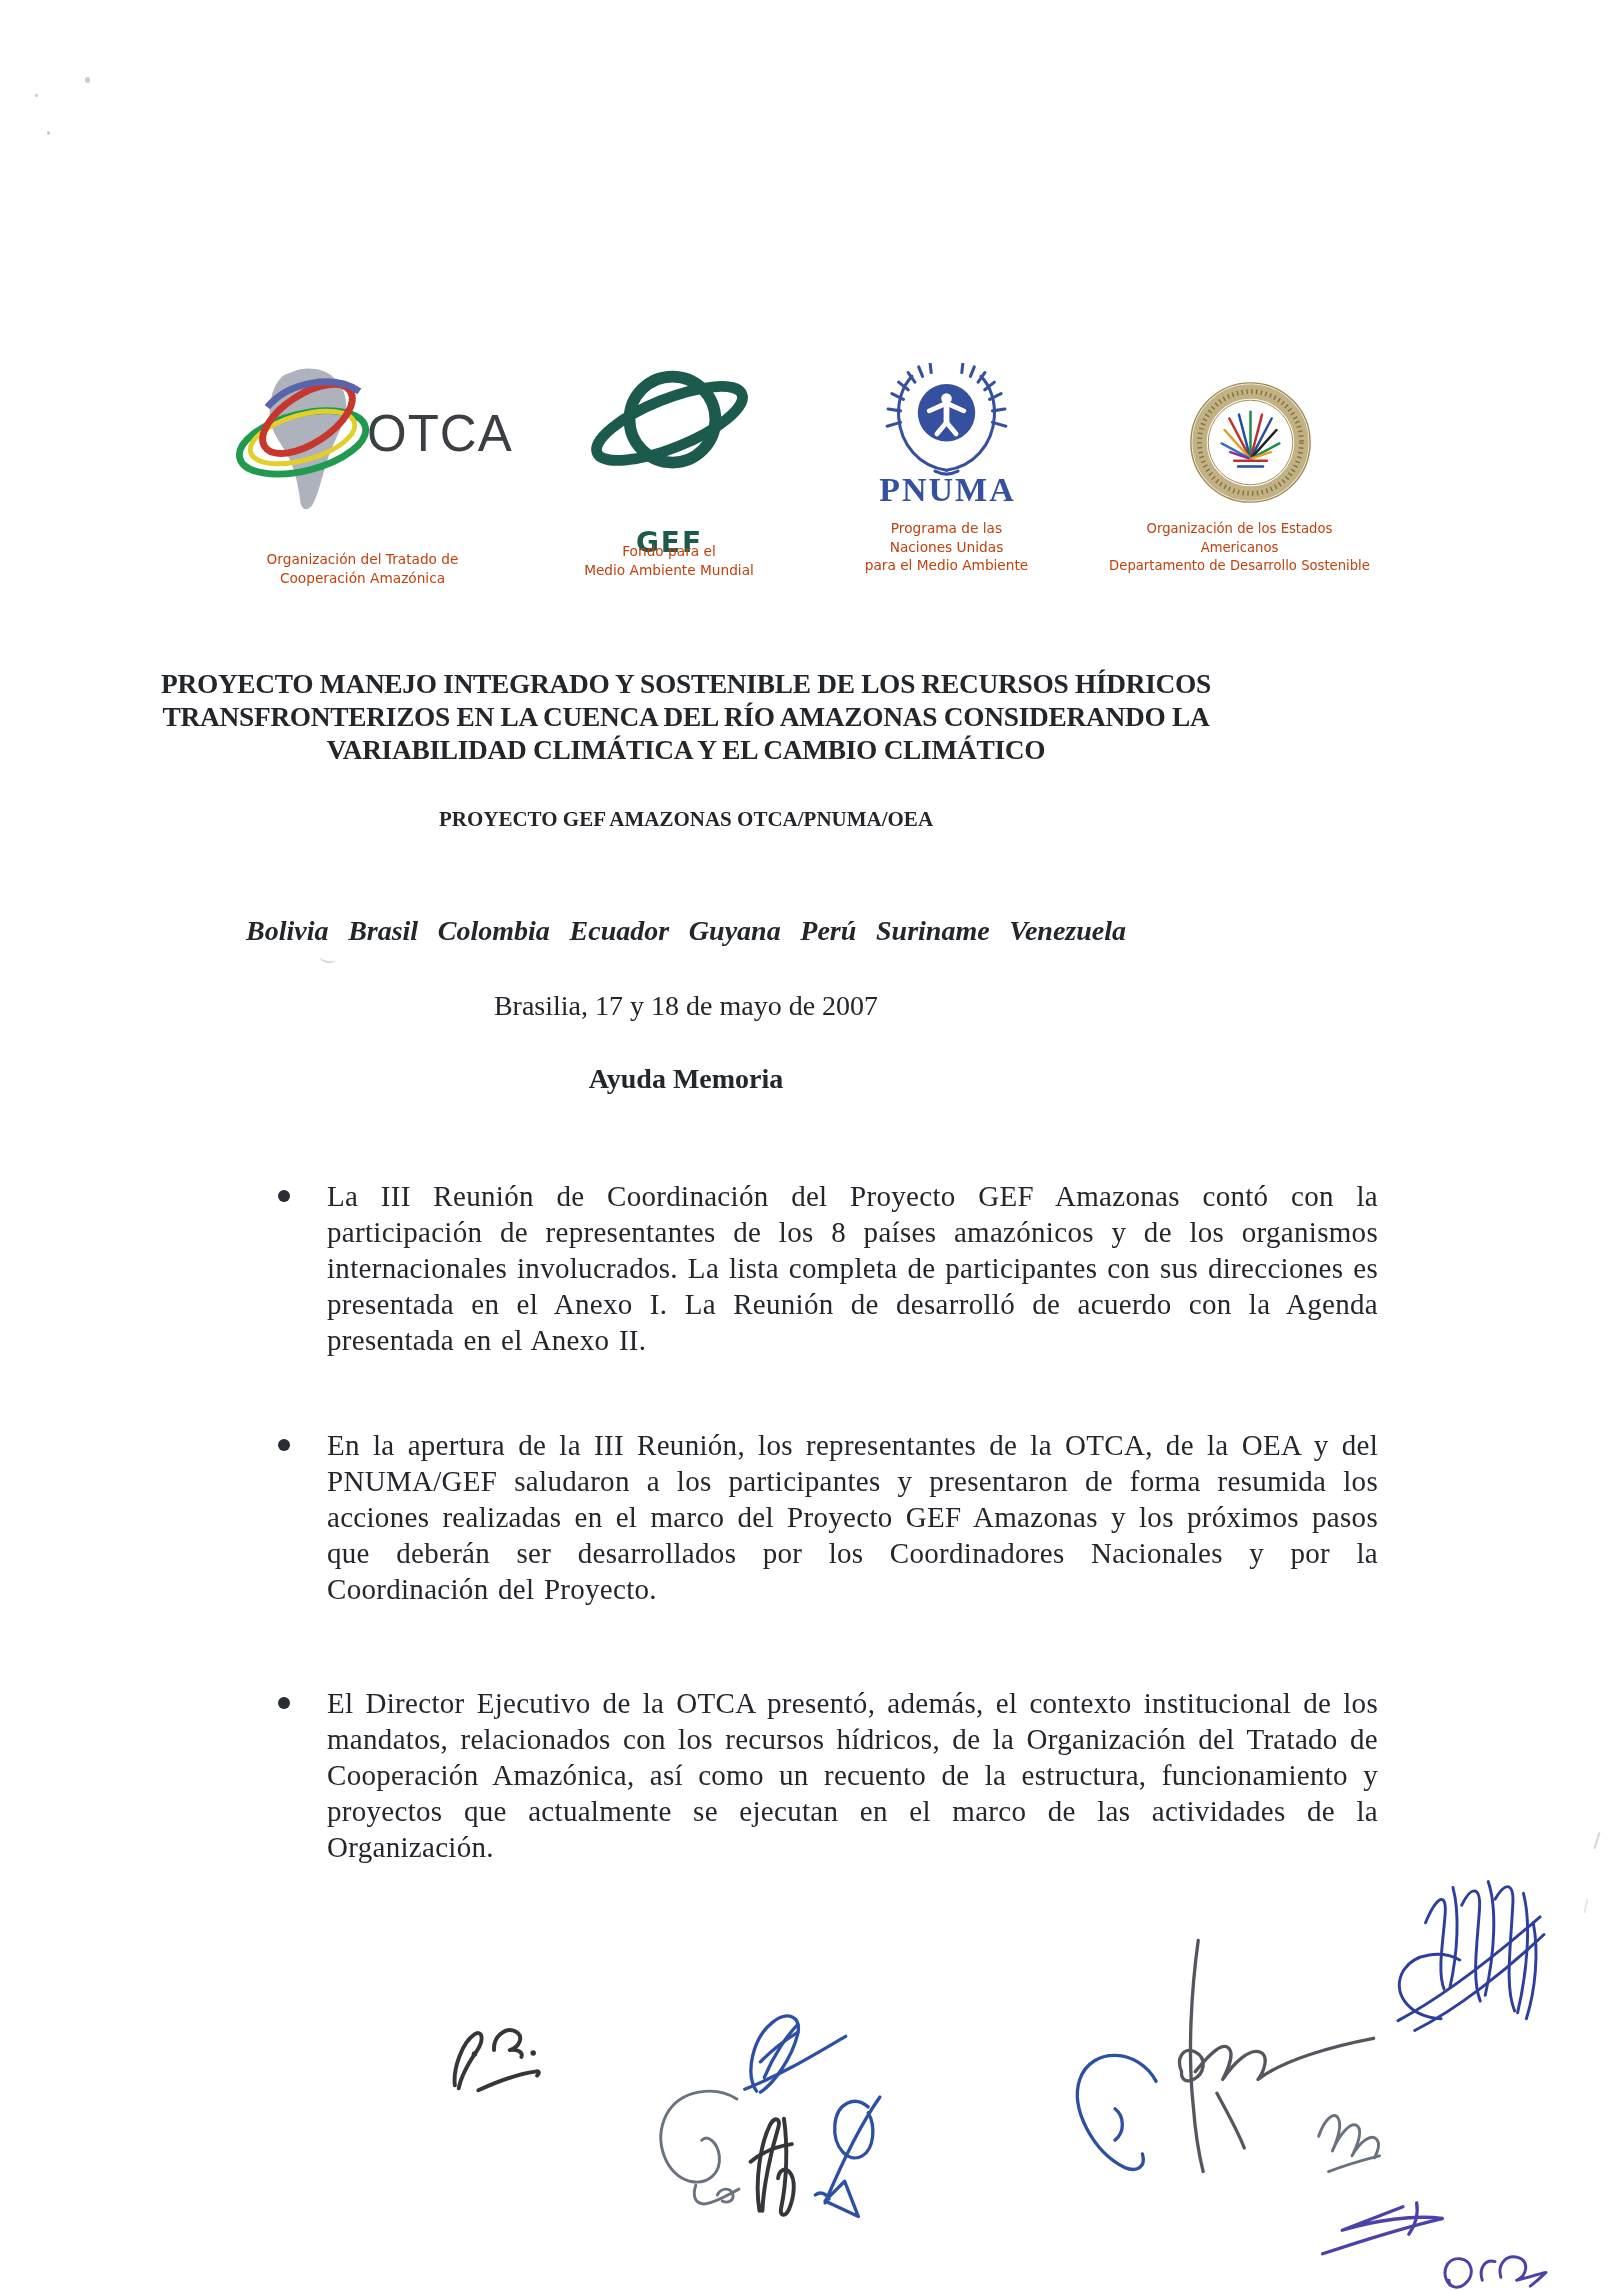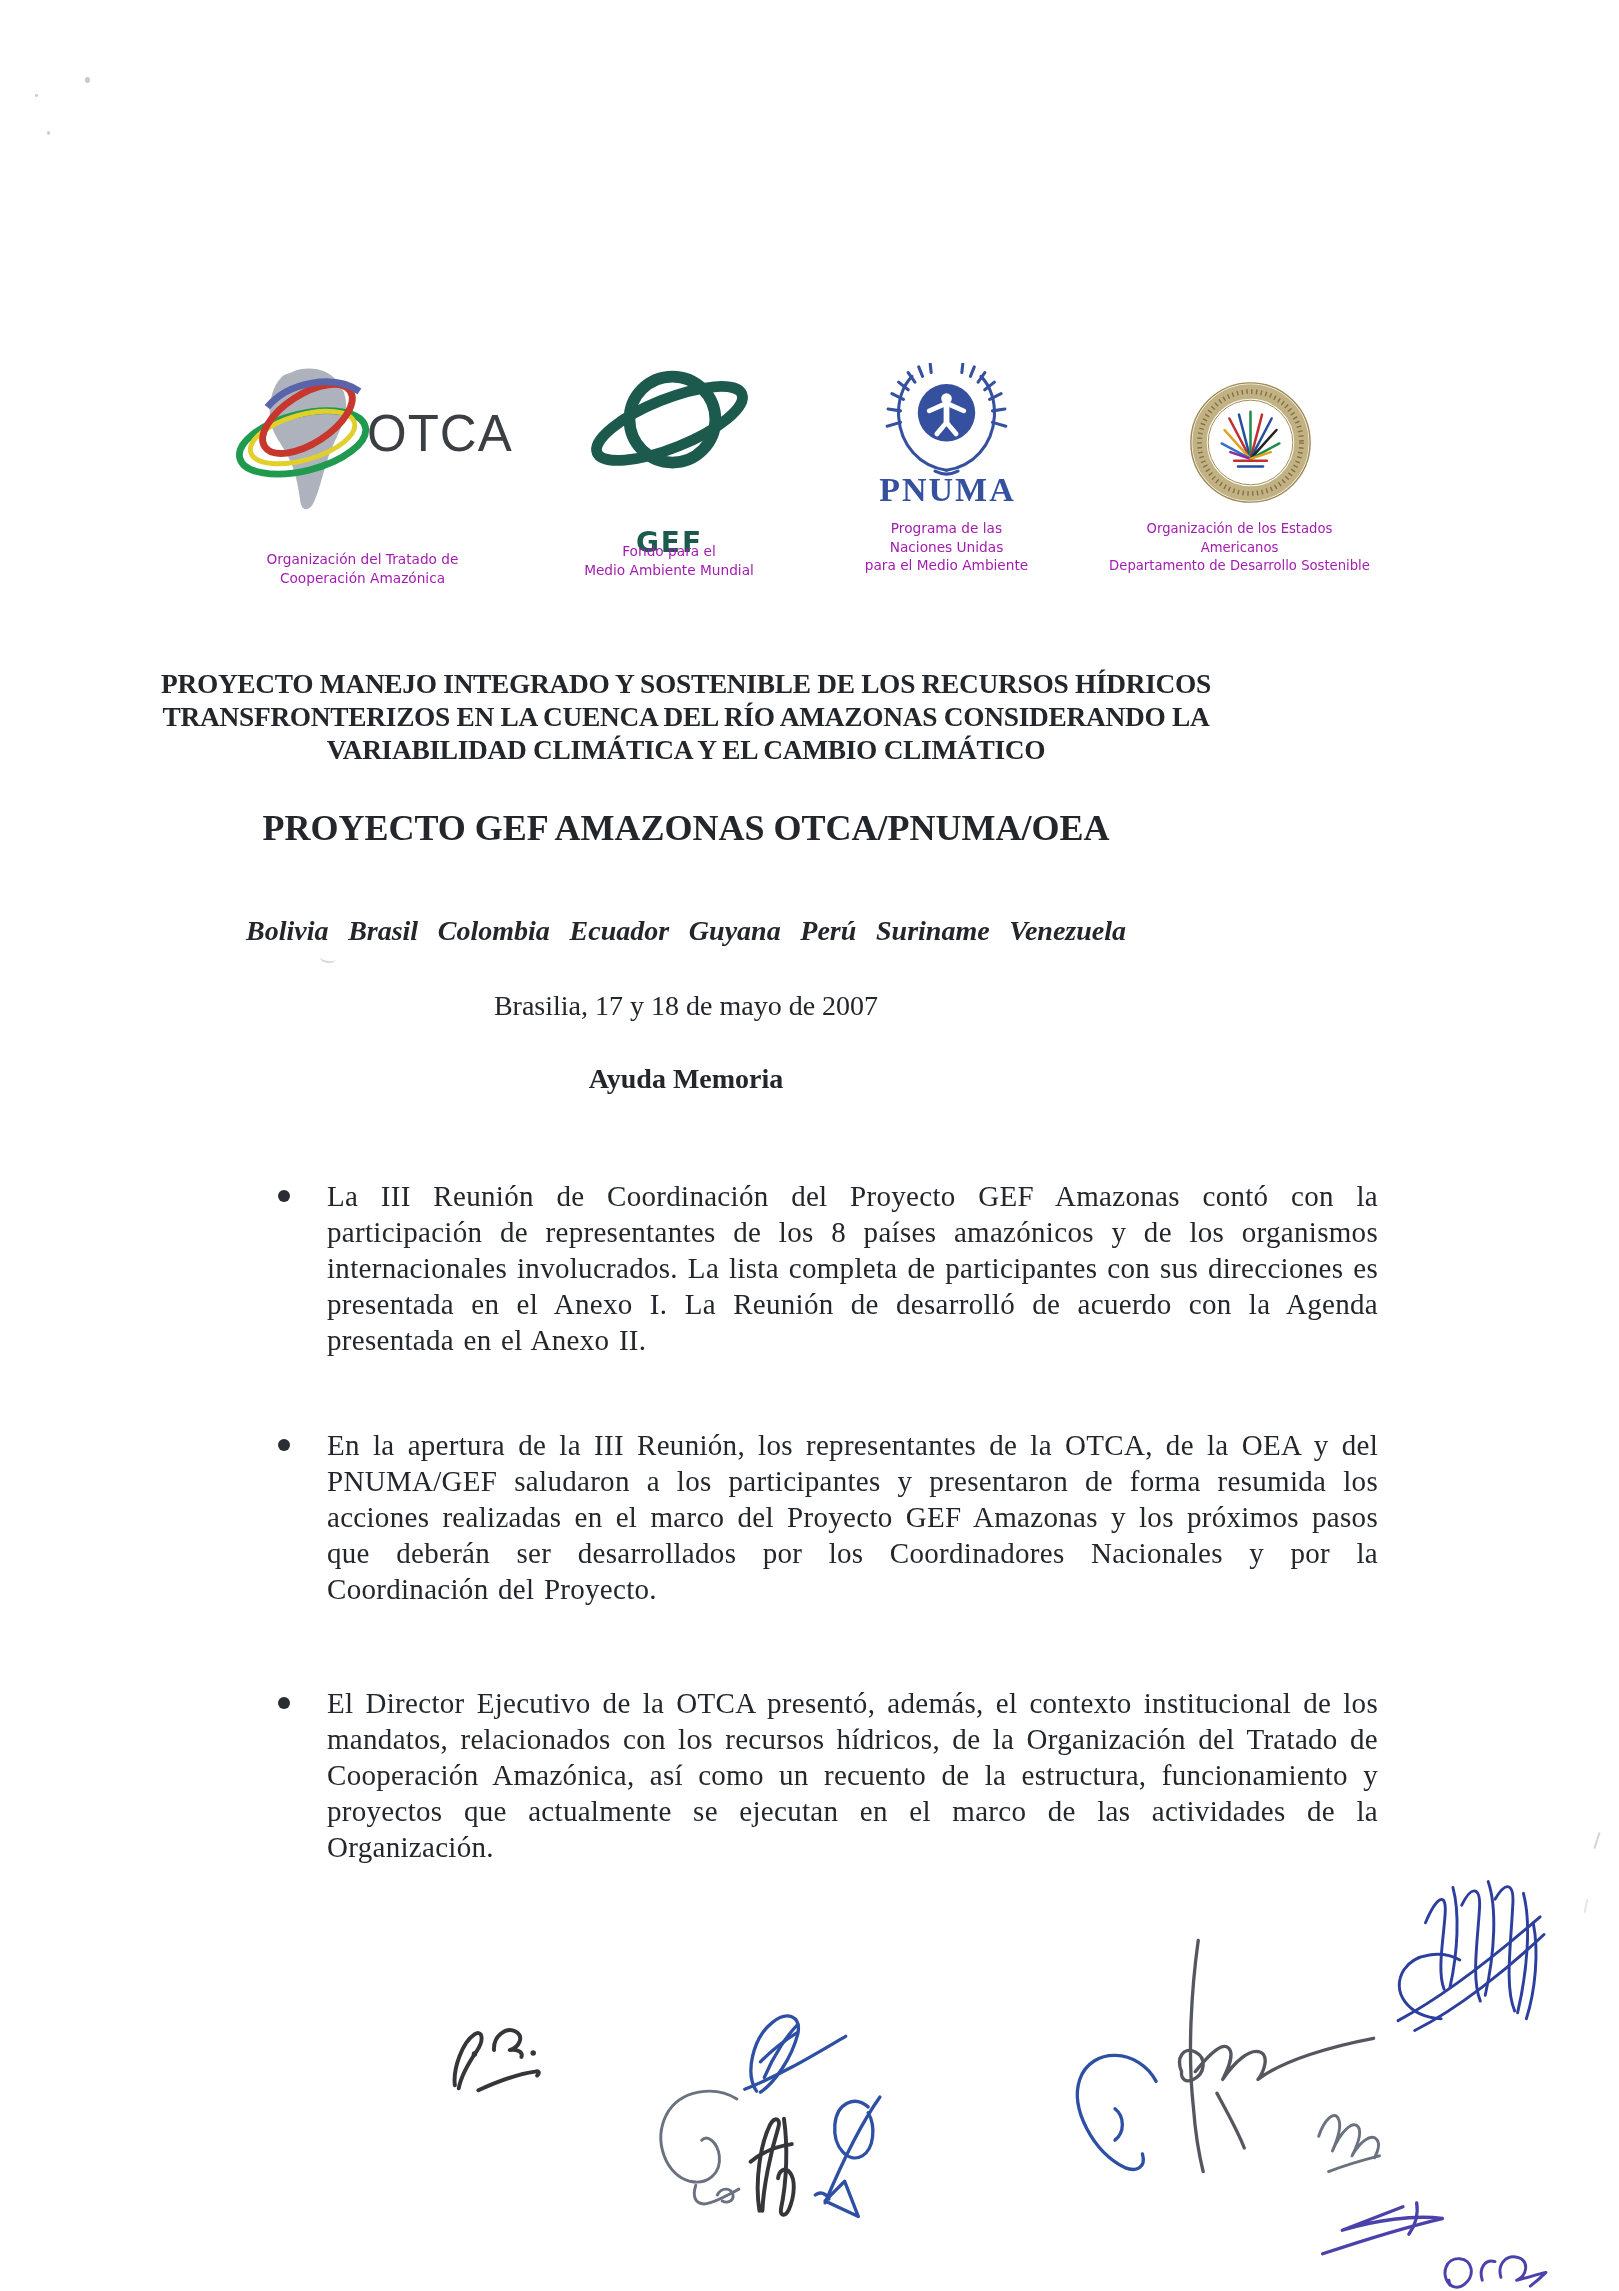--- a/index.html
+++ b/index.html
@@ -4,35 +4,35 @@
 <style>
   html,body { margin:0; padding:0; background:#e8e8e8; }
   .page {
     position:relative; width:1619px; height:2292px; margin:0 auto;
     background:#ffffff; overflow:hidden;
     font-family:"Liberation Serif", serif; color:var(--ink-text,#23262b);
   }
   .abs { position:absolute; }
   .centerline { left:0; width:1372px; text-align:center; }
   .title-line { font-weight:bold; font-size:27.4px; line-height:33px; letter-spacing:-0.3px; }
-  .subtitle-line { font-weight:bold; font-size:36px; }
+  .subtitle-line { font-weight:bold; font-size:21px; }
   .countries { font-weight:bold; font-size:28px; word-spacing:12.7px; }
   .session { font-weight:bold; font-size:28px; }
   .placedate { font-size:28px; }
   .heading { font-weight:bold; font-size:28px; }
   .para {
     width:1051px; left:327px; text-align:justify;
     font-size:29px; line-height:36px; letter-spacing:0.3px; word-spacing:2px;
   }
   .bullet-dot {
     width:11.8px; height:11.8px; border-radius:50%; background:#2a2d33; left:278px;
   }
   .caption {
     font-family:"DejaVu Sans", sans-serif; font-size:13.7px; line-height:18.6px;
-    text-align:center; color:#a21caf;
+    text-align:center; color:#c2410c;
   }
   .caption-sm { font-size:13.2px; }
   .otca-word {
     position:absolute; left:135px; top:23.5px;
     font-family:"Liberation Sans", sans-serif; font-size:51px; font-weight:500;
     letter-spacing:1px; color:var(--otca-gray,#3b3e42);margin-top:16px;
   }
   .gef-word {
     font-family:"DejaVu Sans", sans-serif; font-weight:bold; font-size:28px;
     letter-spacing:2px; color:var(--gef-teal,#1c5a4e); text-align:center;

